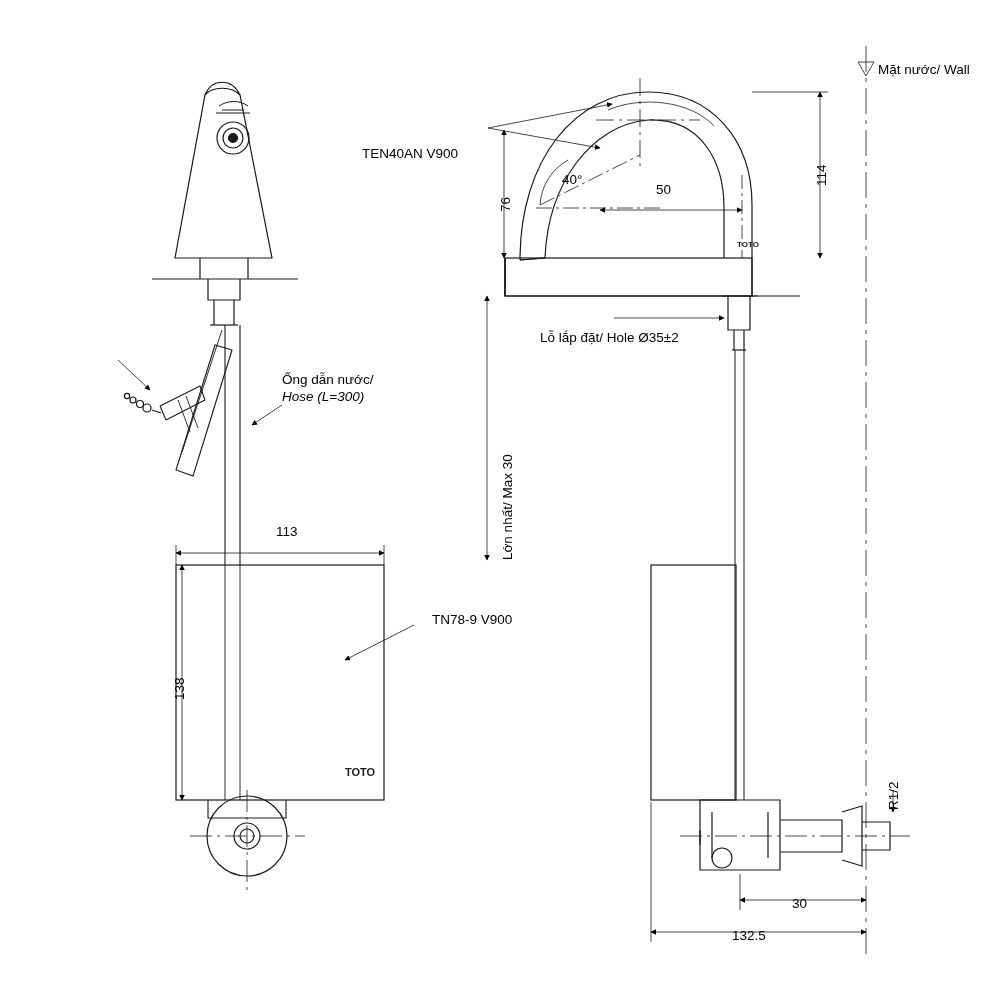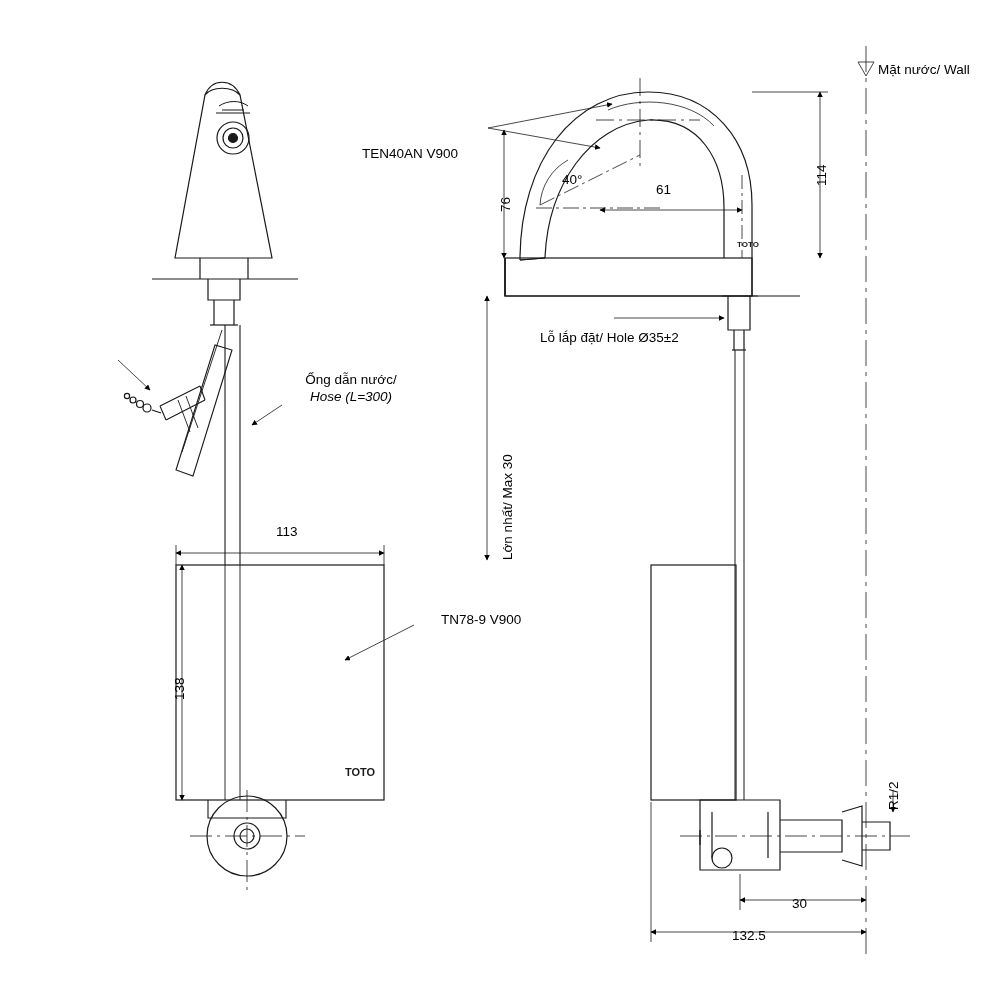--- a/index.html
+++ b/index.html
@@ -195,38 +195,38 @@
       <path d="M893 790 L 893 812" marker-end="url(#arrow)"></path>
 
       <path d="M680 836 L 910 836" stroke-dasharray="22 5 3 5"></path>
     </g>
 
     <text x="345" y="776" font-family="Liberation Sans, sans-serif" font-size="11" font-weight="bold" fill="#1a1a1a">TOTO</text>
     <text x="737" y="247" font-family="Liberation Sans, sans-serif" font-size="8" font-weight="bold" fill="#1a1a1a">TOTO</text>
   </svg>
 
 
-  <div class="lbl two" style="left:276px; top:372px; width:150px;text-align:center;">
+  <div class="lbl two" style="left:282px; top:372px; width:150px;">
     <span>Ống dẫn nước/</span><br>
     <i>Hose (L=300)</i>
   </div>
 
   <div class="lbl" style="left:362px; top:118px;margin-top:28px;">TEN40AN V900</div>
 
-  <div class="lbl" style="left:441px; top:612px;">TN78-9 V900</div>
+  <div class="lbl" style="left:432px; top:612px;">TN78-9 V900</div>
 
   <div class="lbl" style="left:878px; top:62px;"><span>Mặt nước/ Wall</span></div>
 
   <div class="lbl" style="left:540px; top:318px;margin-top:12px;">Lỗ lắp đặt/ Hole Ø35±2</div>
 
   <div class="lbl rot90" style="left:500px; top:560px;">Lớn nhất/ Max 30</div>
 
   <div class="dimtxt" style="left:276px; top:524px;">113</div>
   <div class="dimtxt rot90" style="left:172px; top:700px;">138</div>
   <div class="dimtxt rot90" style="left:498px; top:212px;">76</div>
-  <div class="dimtxt" style="left:656px; top:182px;">61</div>
+  <div class="dimtxt" style="left:656px; top:182px;">50</div>
   <div class="dimtxt rot90" style="left:814px; top:186px;">114</div>
   <div class="dimtxt" style="left:562px; top:172px;">40°</div>
   <div class="dimtxt" style="left:792px; top:896px;">30</div>
   <div class="dimtxt" style="left:732px; top:928px;">132.5</div>
   <div class="dimtxt rot90" style="left:886px; top:810px;">R1/2</div>
 
 </div>
 
 </body></html>

